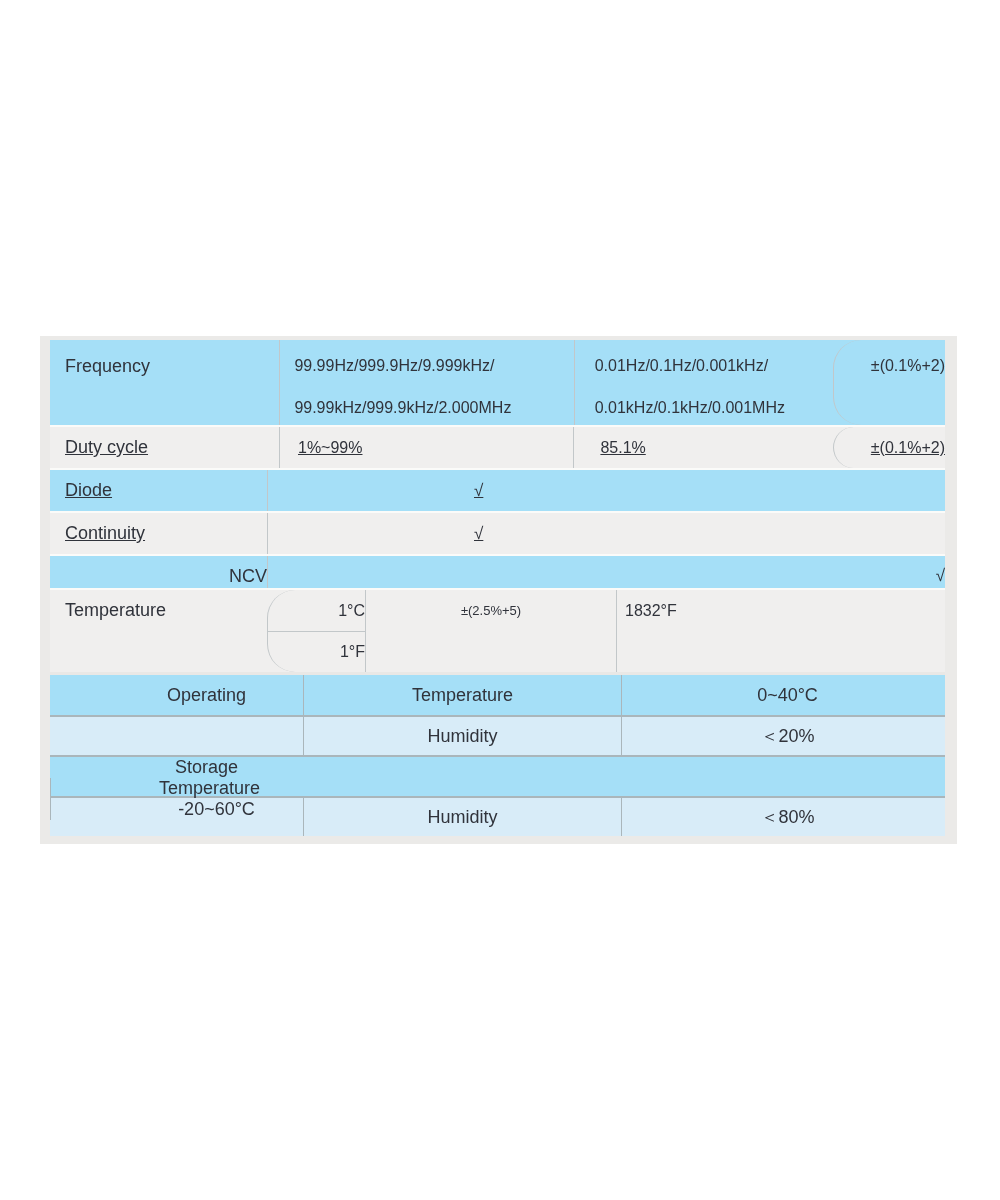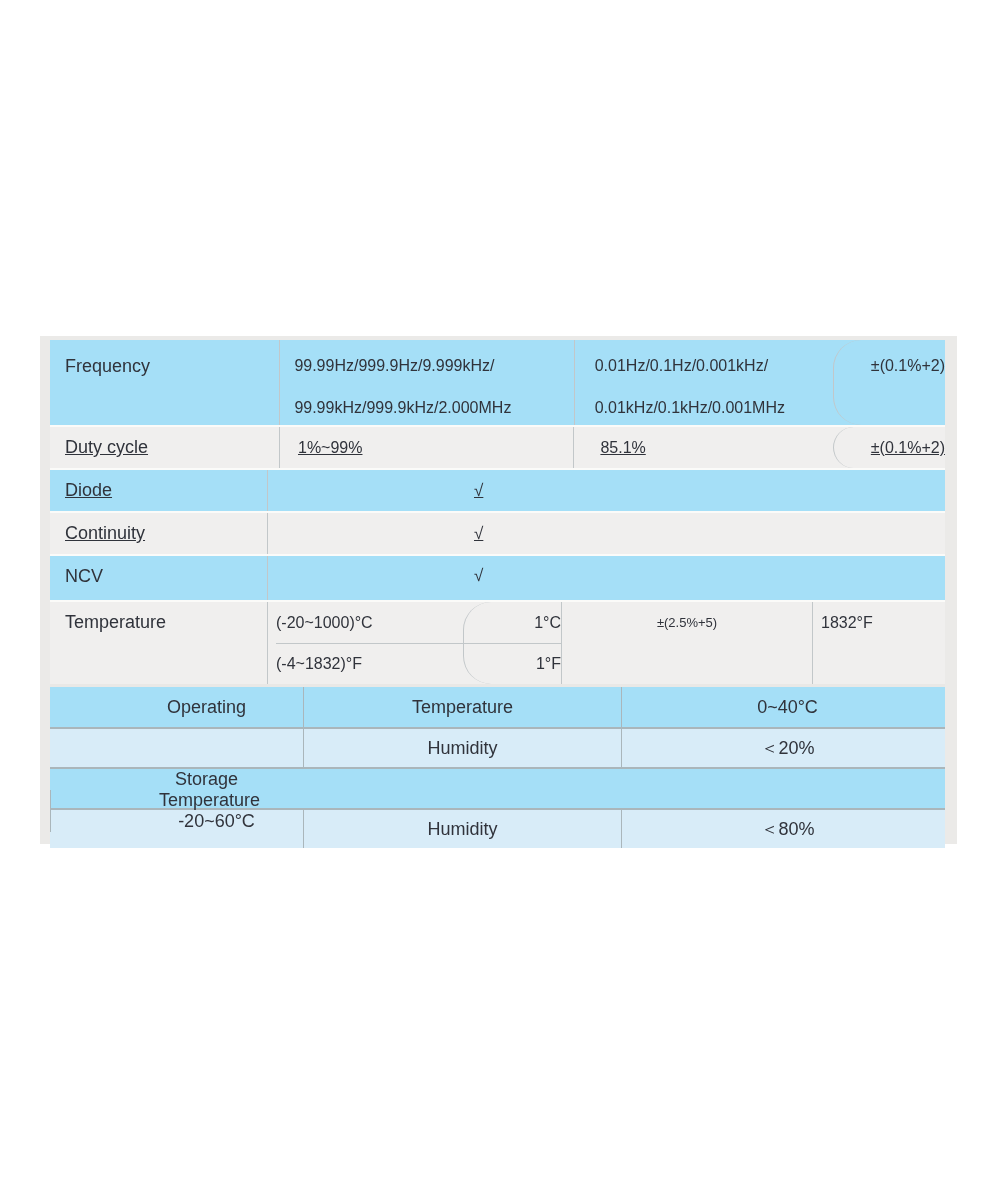--- a/index.html
+++ b/index.html
@@ -29,21 +29,21 @@
   .gap.section{height:3px;background:var(--gap-section);}
   .gap.env{background:var(--line-bottom);}
 
   .bg-blue{background:var(--blue);}
   .bg-grey{background:var(--grey);}
   .bg-lightblue{background:var(--lightblue);}
 
   
   .r-freq{height:85px;}
   .r-std{height:41px;text-decoration:underline;}
-  .r-ncv{height:44px;}
+  .r-ncv{height:32px;text-align:right;}
   .r-temp{height:82px;}
 
   .cA{width:217px;}
   .cBC{width:294px;}
   .cB{width:196px;}
   .cC{width:98px;}
   .cD{width:251px;}
   .cE{width:133px;}
   .cMERGE{width:678px;}
   .bl{border-left:1px solid var(--line-top);}
@@ -124,24 +124,20 @@
     <div class="gap"></div>
 
     <div class="row r-ncv bg-blue">
       <div class="cA lbl" style="line-height:40px;">NCV</div>
       <div class="cMERGE bl check-cell" style="line-height:40px;">√</div>
     </div>
     <div class="gap"></div>
 
     <div class="row r-temp bg-grey">
       <div class="cA lbl">Temperature</div>
-      <div class="cB bl stack pl8">
-        <div>(-20~1000)°C</div>
-        <div>(-4~1832)°F</div>
-      </div>
       <div class="cC bl stack ctr">
         <div>1°C</div>
         <div>1°F</div>
       </div>
       <div class="cD bl acc-cell">±(2.5%+5)</div>
       <div class="cE bl stack pl8">
         <div>1832°F</div>
       </div>
     </div>
     <div class="gap section"></div>

